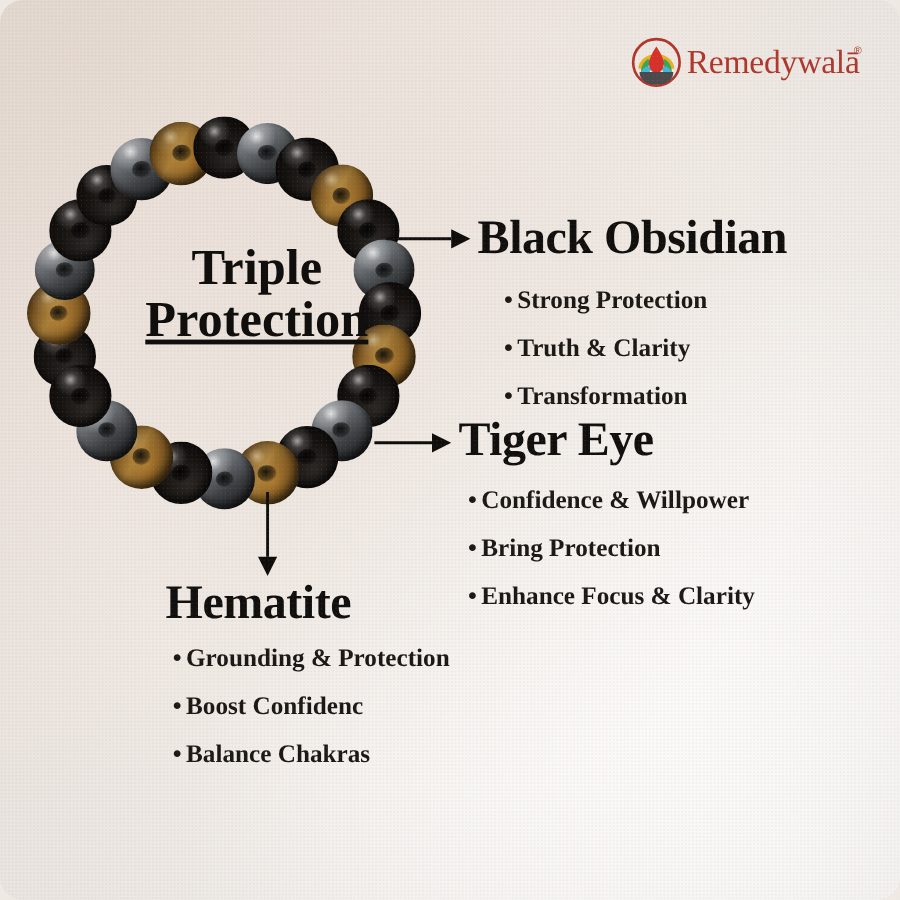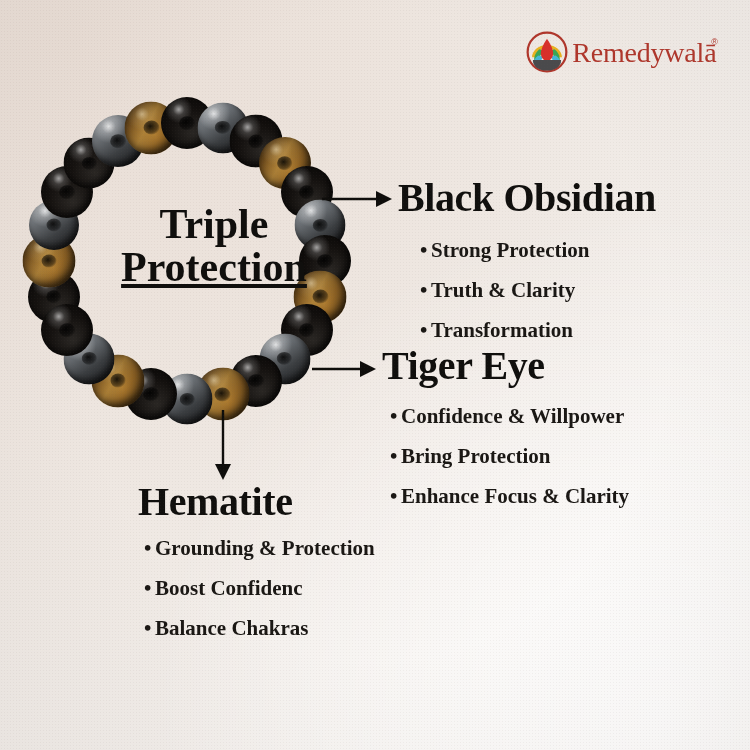--- a/index.html
+++ b/index.html
@@ -17,20 +17,21 @@
   }
 
   #poster {
     position: relative;
     width: 750px;
     height: 750px;
     overflow: hidden;
     background:
       radial-gradient(circle at 88% 96%, rgba(255,255,255,0.95) 0%, rgba(255,255,255,0.0) 52%),
       radial-gradient(circle at 10% 6%, #e9ded6 0%, #ece3dc 28%, #f0eae5 55%, #f4f1ee 78%, #f6f4f2 100%);
+    border-radius: 19px;
   }
 
   
   #grain {
     position: absolute;
     inset: 0;
     pointer-events: none;
     opacity: .55;
     background-image:
       radial-gradient(rgba(120,100,90,.12) .6px, transparent .7px),

